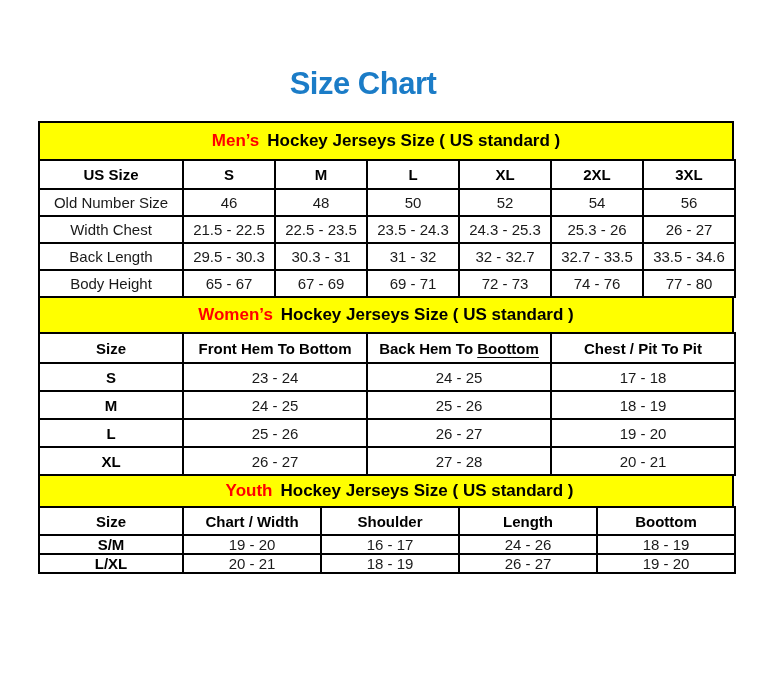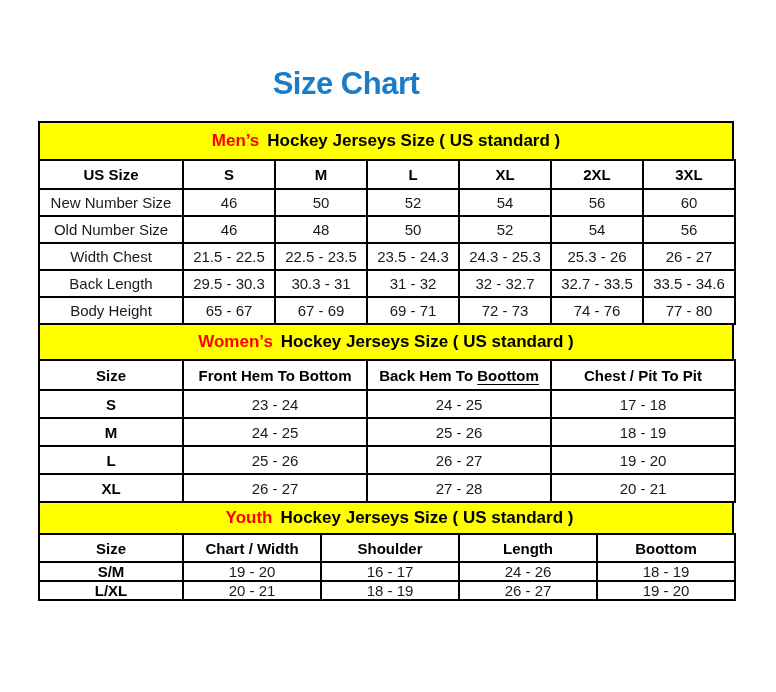--- a/index.html
+++ b/index.html
@@ -1,20 +1,20 @@
 <!DOCTYPE html>
 <html><head>
 <meta charset="utf-8">
 <style>
   * { margin:0; padding:0; box-sizing:border-box; }
   html,body { width:776px; height:692px; background:#ffffff; font-family:"Liberation Sans", sans-serif; }
   body { position:relative; overflow:hidden; }
 
   .title {
-    position:absolute; top:66px; left:0; width:692px;
+    position:absolute; top:66px; left:17px; width:692px;
     text-align:center; font-size:31px; font-weight:bold; color:#1b7cc7;
     letter-spacing:-0.5px;
   }
 
   .chart { position:absolute; top:121px; left:38px; width:696px; }
 
   .band {
     width:696px; background:#ffff00; border:2px solid #000;
     display:flex; align-items:center; justify-content:center; gap:8px;
     font-weight:bold; font-size:17px; color:#000;
@@ -76,29 +76,20 @@
     </colgroup>
     <tbody>
         <tr class="head">
       <th>US Size</th>
       <th>S</th>
       <th>M</th>
       <th>L</th>
       <th>XL</th>
       <th>2XL</th>
       <th>3XL</th>
-    </tr>
-    <tr>
-      <td>New Number Size</td>
-      <td>46</td>
-      <td>50</td>
-      <td>52</td>
-      <td>54</td>
-      <td>56</td>
-      <td>60</td>
     </tr>
     <tr>
       <td>Old Number Size</td>
       <td>46</td>
       <td>48</td>
       <td>50</td>
       <td>52</td>
       <td>54</td>
       <td>56</td>
     </tr>

